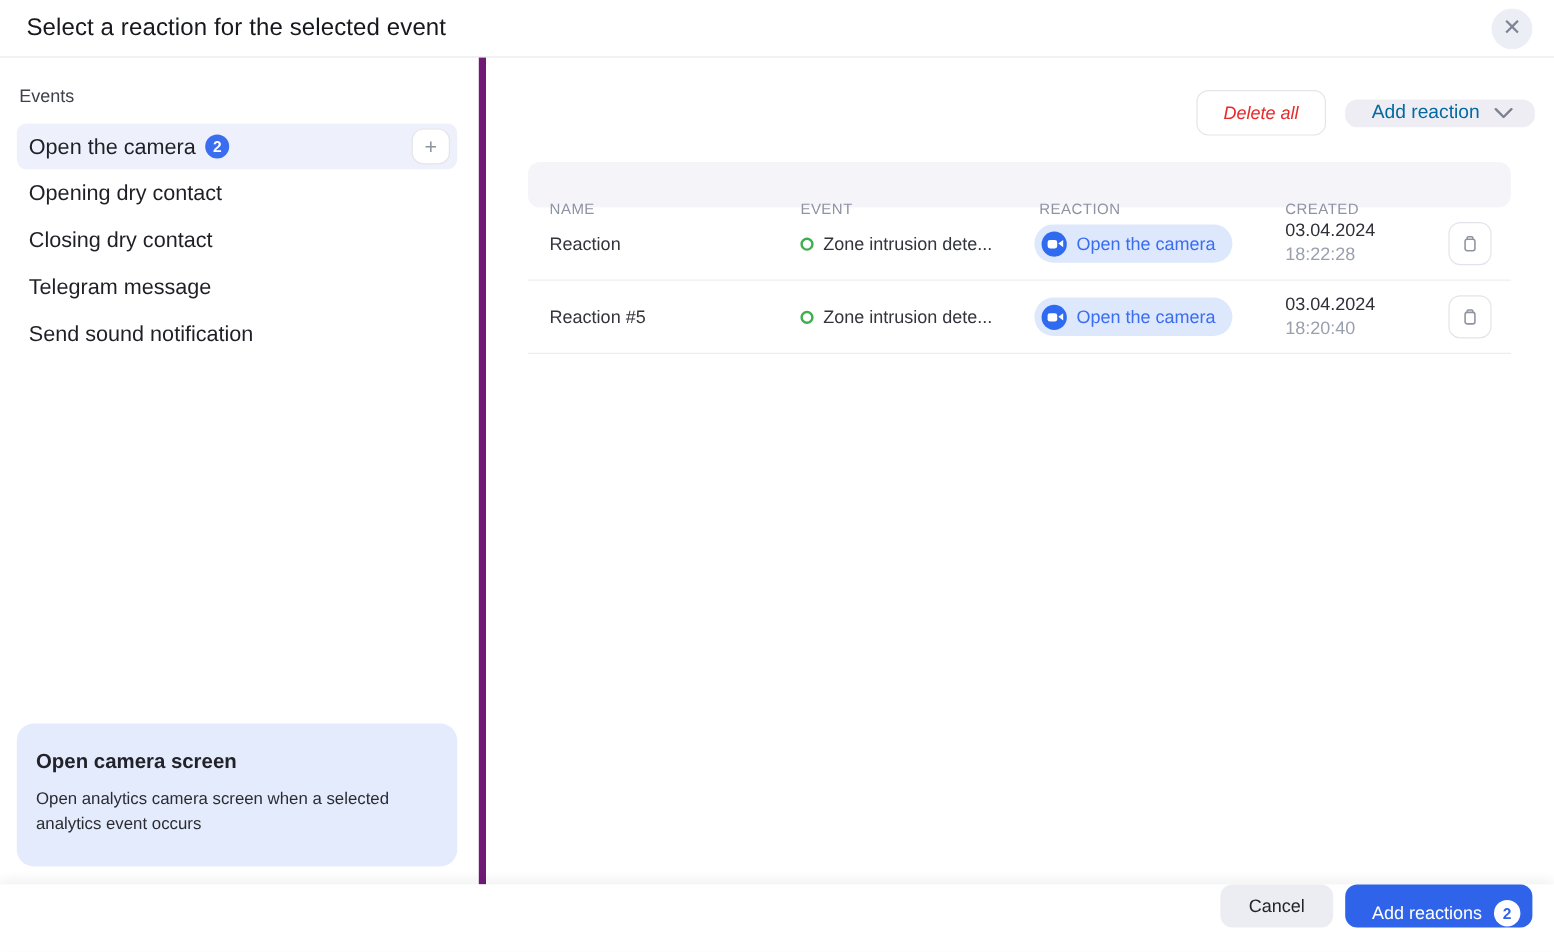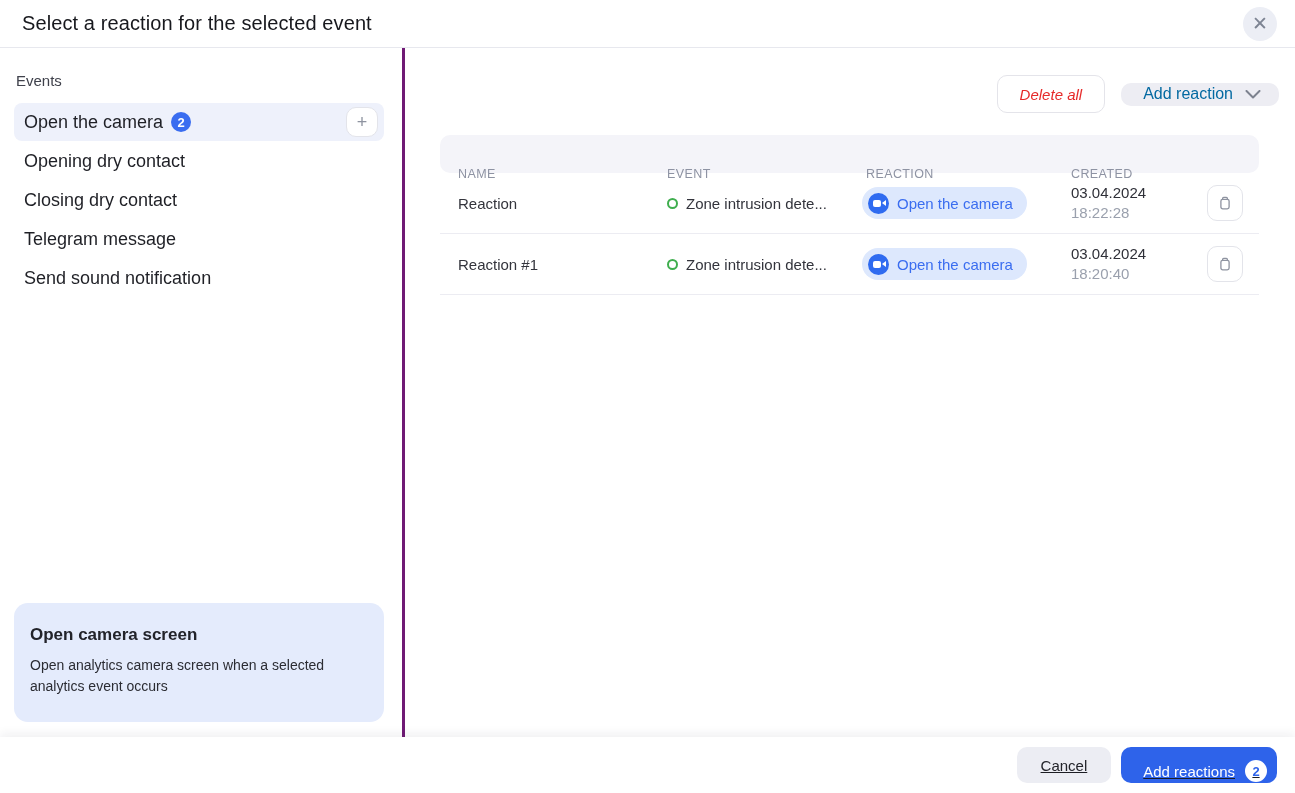--- a/index.html
+++ b/index.html
@@ -25,21 +25,21 @@
     display: flex; align-items: center; justify-content: center;
     color: #7d8493; font-size: 19px; line-height: 1;
   }
 
   
   .modal-body { flex: 1 1 auto; display: flex; min-height: 0; }
 
   
   .sidebar {
     width: 405px; flex: 0 0 405px;
-    border-right: 3px solid #701a75;
+    border-right: 6px solid #701a75;
     display: flex; flex-direction: column;
     padding: 0 0 15px 0;
   }
   .events-heading { font-size: 15px; color: #3f414b; padding: 24px 16px 14px 16px; }
   .event-list { display: flex; flex-direction: column; }
   .event-item {
     display: flex; align-items: center;
     height: 38px; margin: 0 18px 1px 14px;
     padding: 0 6px 0 10px;
     border-radius: 8px; cursor: pointer;
@@ -140,22 +140,22 @@
     width: 36px; height: 36px; border-radius: 10px;
     background: #fff; border: 1px solid #e3e4ea; cursor: pointer;
     display: flex; align-items: center; justify-content: center;
   }
 
   
   .modal-footer {
     height: 56px; flex: 0 0 56px;
     background: #fff;
     box-shadow: 0 -3px 10px rgba(25, 28, 50, 0.07);
-    display: flex; align-items: center; justify-content: flex-end;
-    gap: 10px; padding-right: 18px; z-index: 2; text-decoration: underline;
+    display: flex; justify-content: flex-end;
+    gap: 10px; padding-right: 18px; z-index: 2;
   }
   .cancel-btn {
     height: 36px; padding: 0 24px;
     background: #ecedf3; border: none; border-radius: 10px;
     font-size: 15px; color: #23242a; font-family: inherit; cursor: pointer;
   }
   .primary-btn {
     height: 36px; padding: 12px 10px 0 22px;
     background: #2e63ea; border: none; border-radius: 10px;
     font-size: 15px; color: #ffffff; font-family: inherit; cursor: pointer;
@@ -257,21 +257,21 @@
           </div>
           <button class="trash-btn">
             <svg width="16" height="17" viewBox="0 0 16 17" fill="none">
               <path d="M5.6 4.3 V3.4 a1.1 1.1 0 0 1 1.1 -1.1 h2.6 a1.1 1.1 0 0 1 1.1 1.1 v0.9" stroke="#8e93a0" stroke-width="1.3"></path>
               <rect x="3.9" y="4.3" width="8.2" height="9.6" rx="1.8" stroke="#8e93a0" stroke-width="1.3"></rect>
             </svg>
           </button>
         </div>
 
         <div class="trow">
-          <div class="td">Reaction #1</div>
+          <div class="td">Reaction #5</div>
           <div class="td event-cell">
             <span class="ring-icon"></span>
             <span>Zone intrusion dete...</span>
           </div>
           <div class="td">
             <span class="reaction-pill">
               <span class="cam-circle">
                 <span class="cam-body"></span>
                   <span class="cam-lens"></span>
               </span>

